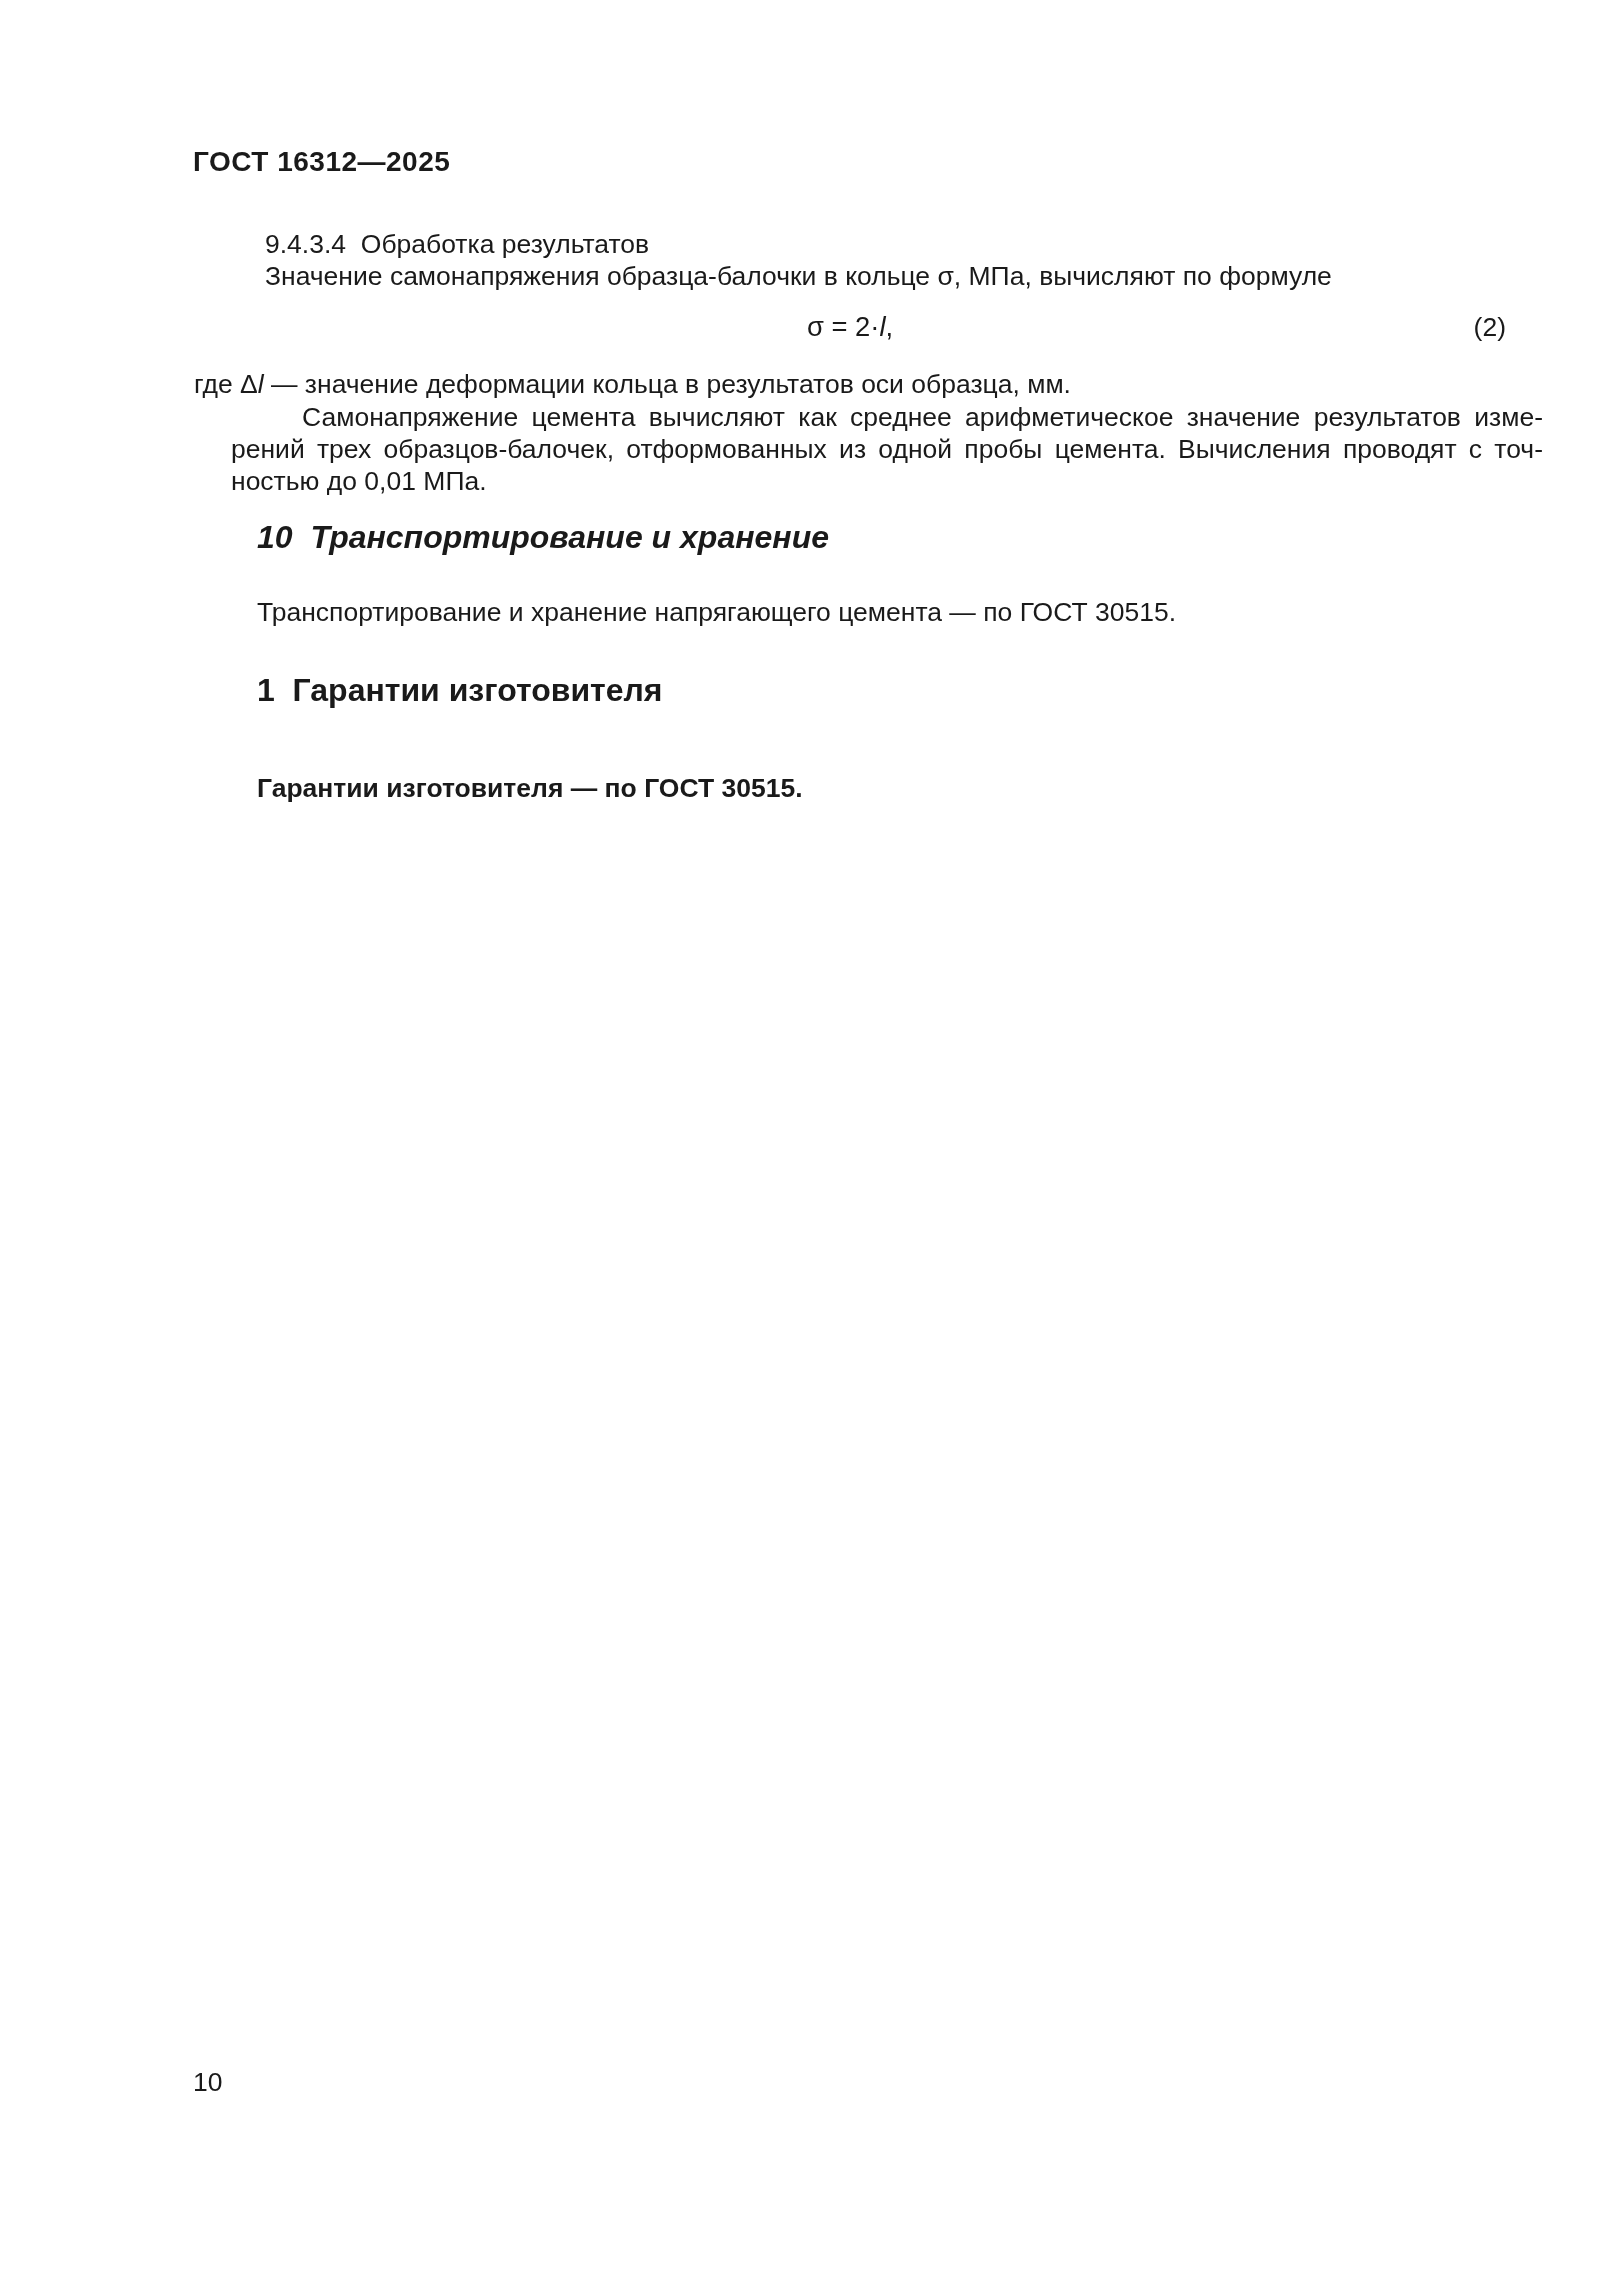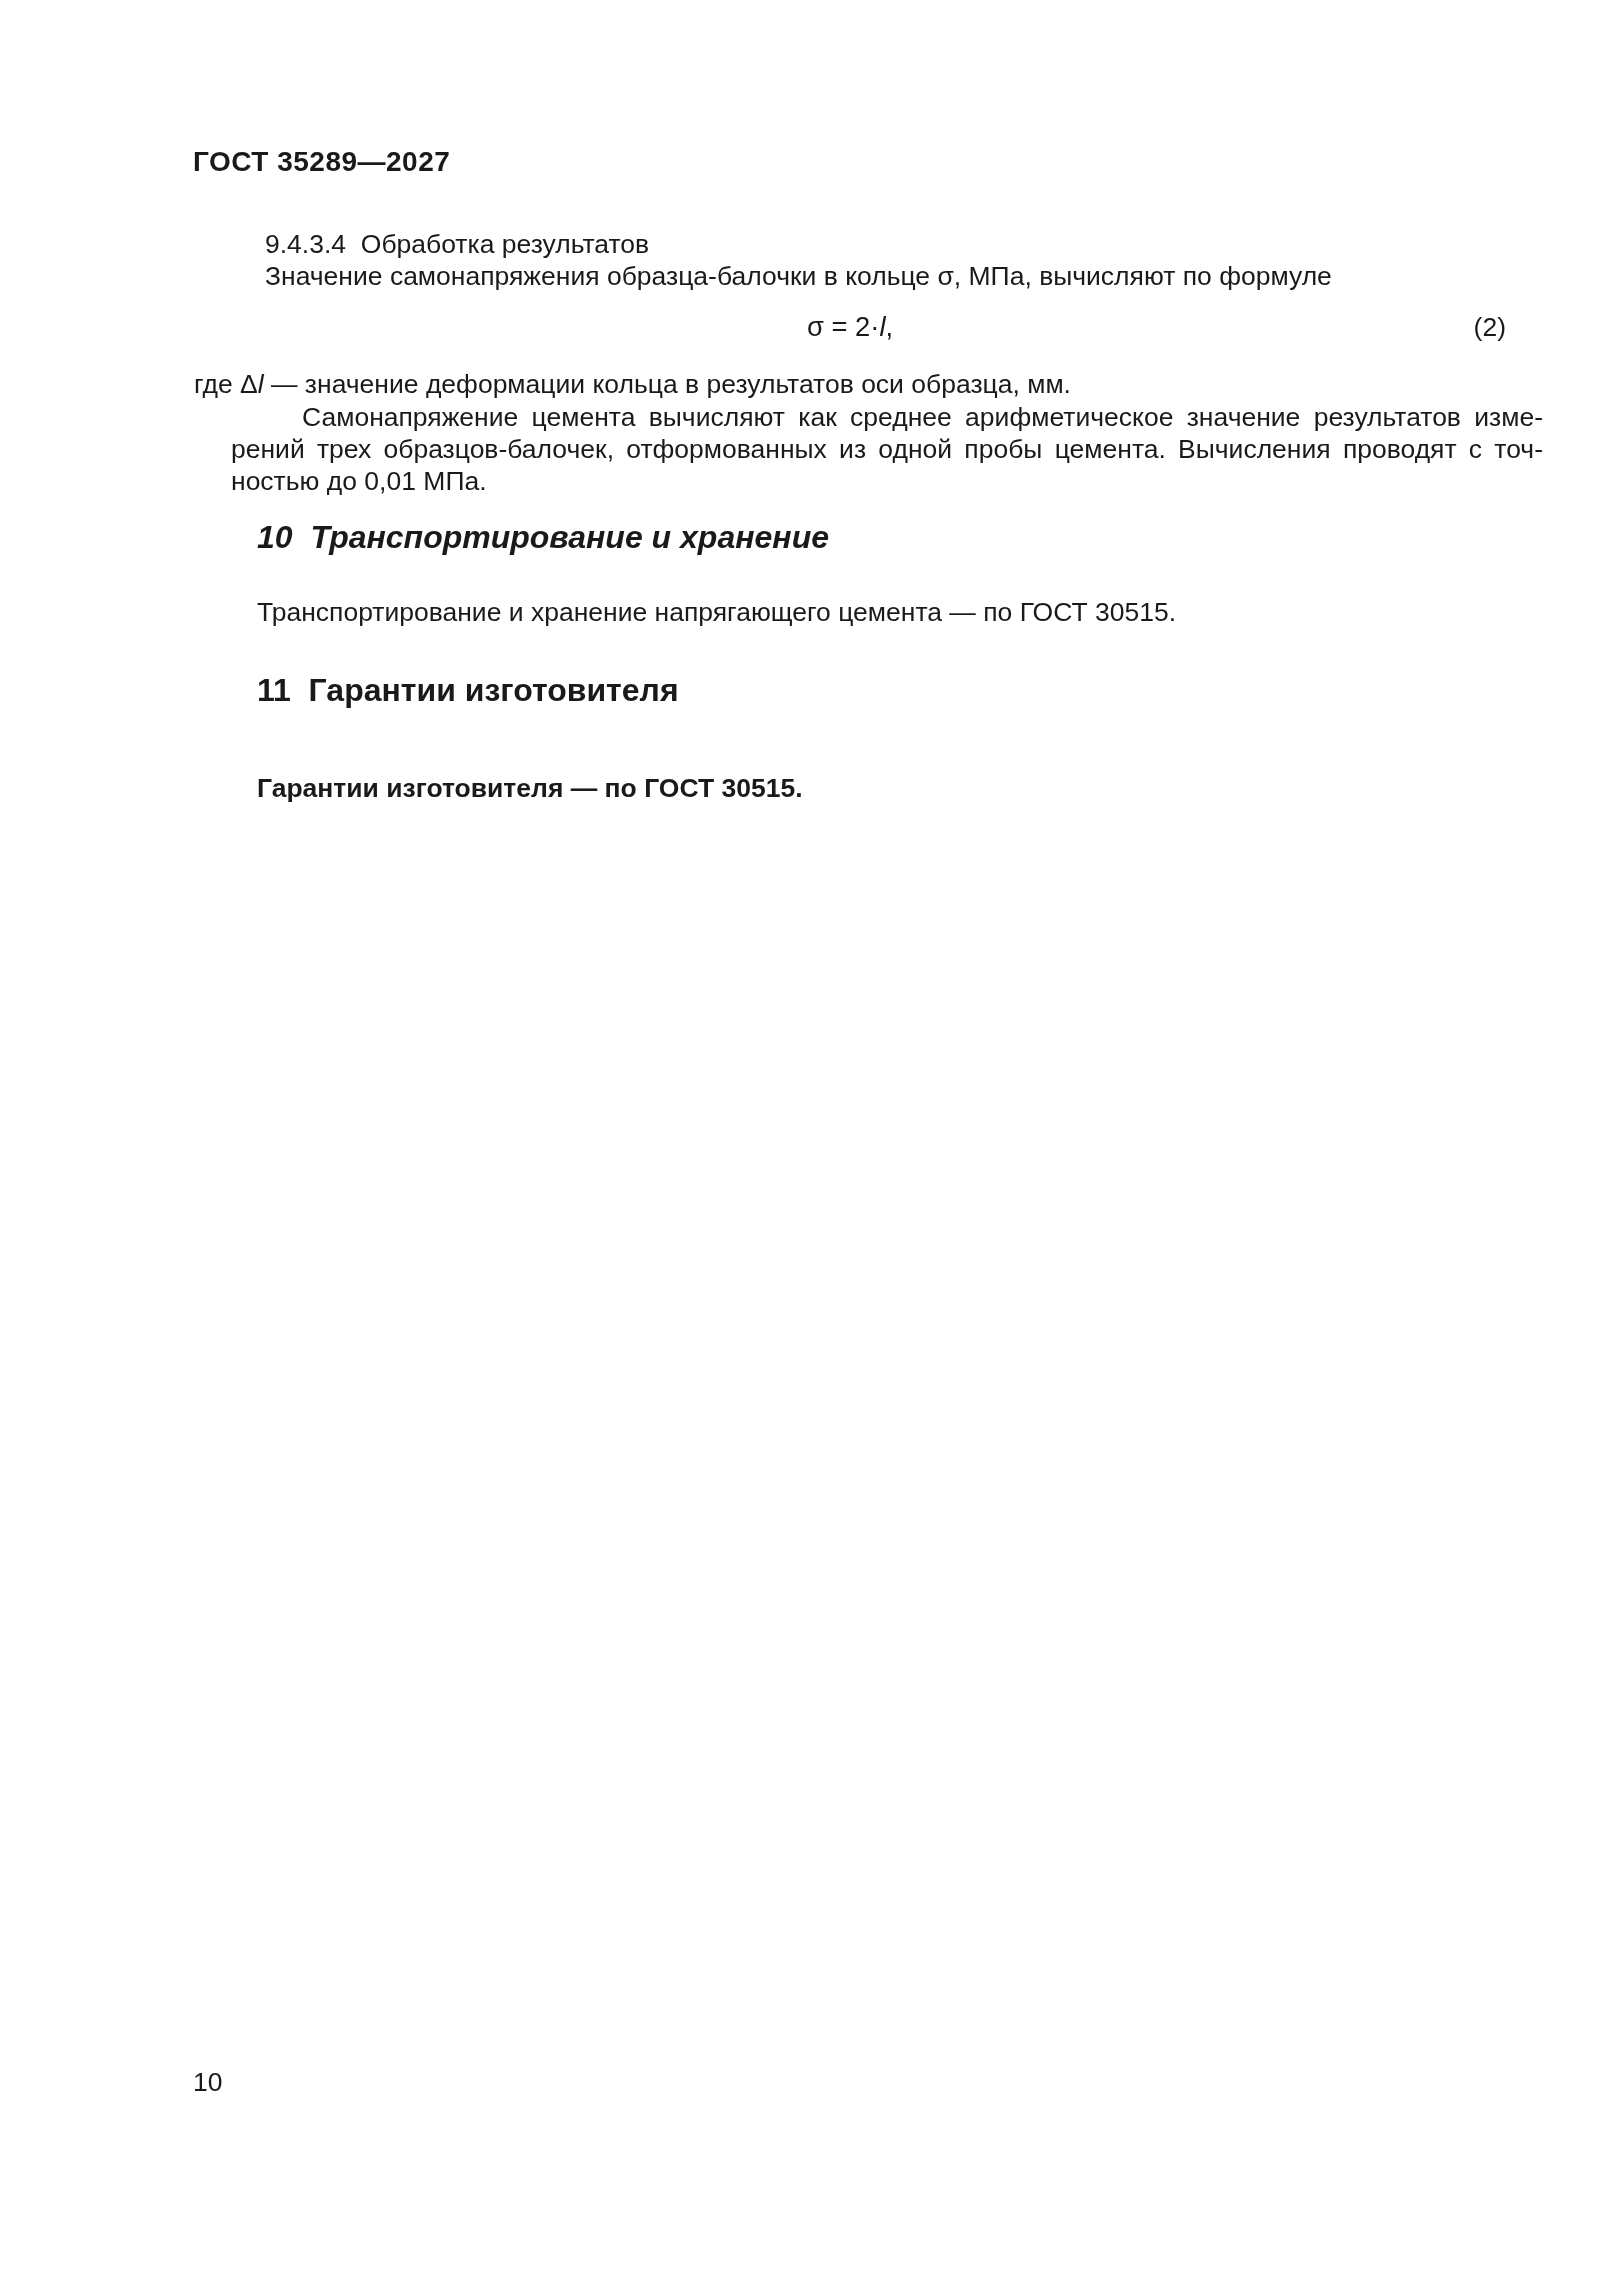--- a/index.html
+++ b/index.html
@@ -64,21 +64,21 @@
       top: 2066px;
       font-size: 26.5px;
       line-height: 32px;
     }
   </style>
 </head>
 <body>
 
 <div class="page">
 
-  <div class="abs running-header pre">ГОСТ 35289—2027</div>
+  <div class="abs running-header pre">ГОСТ 16312—2025</div>
 
   <div class="abs col body-text" style="top:228px;">
     <div class="indent pre">9.4.3.4  Обработка результатов</div>
     <div class="indent">Значение самонапряжения образца-балочки в кольце σ, МПа, вычисляют по формуле</div>
   </div>
 
   <div class="abs col formula-row">
     <div class="formula-center"><span>σ = 2·</span><span class="formula-var">l</span><span>,</span></div>
     <div class="formula-label body-text">(2)</div>
   </div>
@@ -87,19 +87,19 @@
 
   <div class="abs col body-text" style="top:401px;margin-left:37px;">
     <div class="indent line-just">Самонапряжение цемента вычисляют как среднее арифметическое значение результатов изме-</div>
     <div class="line-just">рений трех образцов-балочек, отформованных из одной пробы цемента. Вычисления проводят с точ-</div>
     <div>ностью до 0,01 МПа.</div>
   </div>
 
   <div class="abs col section-heading indent-sm pre" style="top:518px;font-style:italic;">10  Транспортирование и хранение</div>
   <div class="abs col body-text indent-sm" style="top:596px;">Транспортирование и хранение напрягающего цемента — по ГОСТ 30515.</div>
 
-  <div class="abs col section-heading indent-sm pre" style="top:671px;">11  Гарантии изготовителя</div>
+  <div class="abs col section-heading indent-sm pre" style="top:671px;">1  Гарантии изготовителя</div>
   <div class="abs col body-text indent-sm" style="top:772px;font-weight:bold;">Гарантии изготовителя — по ГОСТ 30515.</div>
 
   <div class="abs page-number">10</div>
 
 </div>
 
 
 </body></html>

